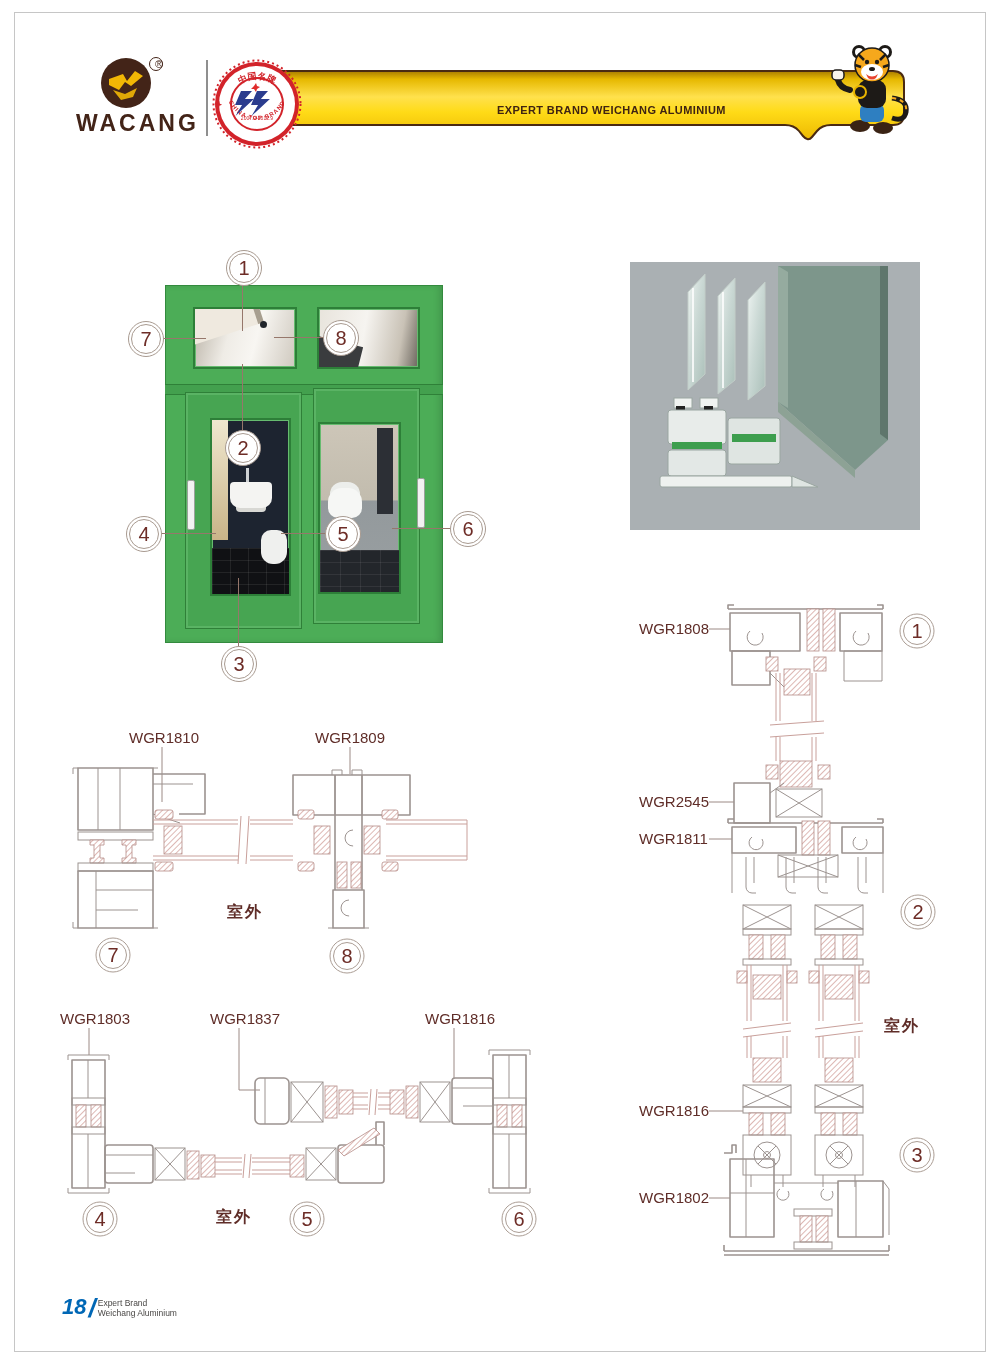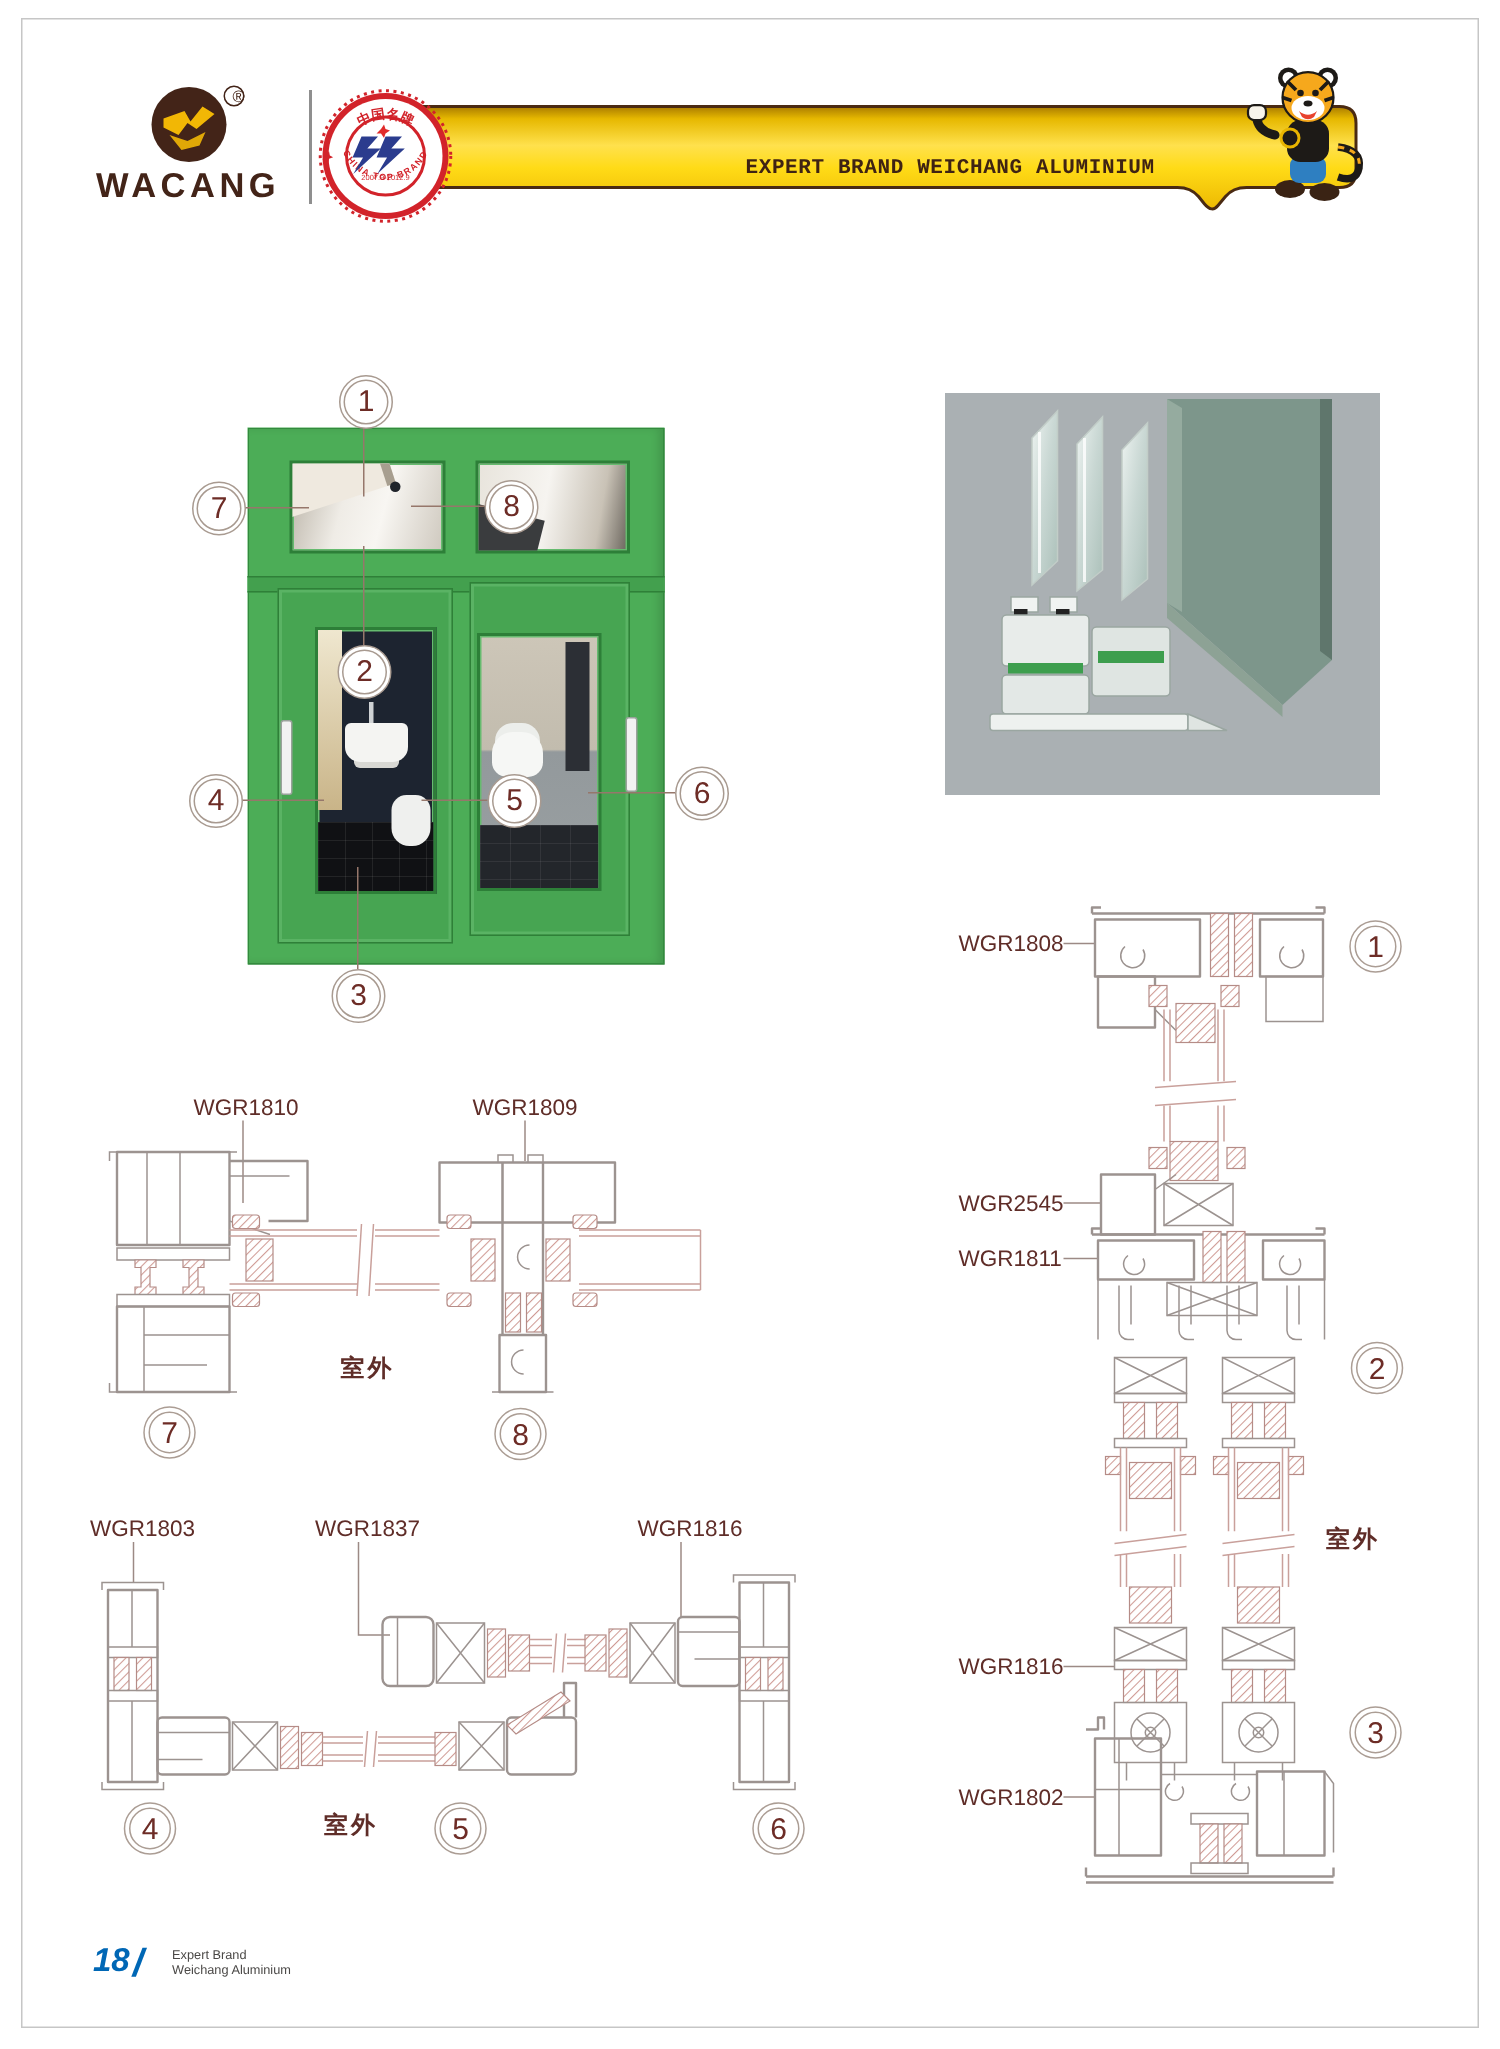--- a/index.html
+++ b/index.html
@@ -2,30 +2,30 @@
 <html><head>
 <meta charset="utf-8">
 <style>
   html,body{margin:0;padding:0;background:#ffffff;}
   .page{position:relative;width:1000px;height:1366px;background:#fff;overflow:hidden;
         font-family:"Liberation Sans",sans-serif;}
   .abs{position:absolute;}
   .page-frame{left:14px;top:12px;width:970px;height:1338px;border:1px solid #c6c6c6;}
 
   
-  .brand-word{left:64px;top:110px;width:135px;color:#432418;font-size:23px;font-weight:bold;
+  .brand-word{left:76px;top:110px;width:135px;color:#432418;font-size:23px;font-weight:bold;
               letter-spacing:3px;}
   .hdr-divider{left:206px;top:60px;width:2px;height:76px;background:#8f8f8f;}
   .banner-cn{left:311px;top:75px;color:#1a6ab0;font-weight:bold;font-size:16.5px;
              letter-spacing:7.5px;line-height:21px;white-space:nowrap;}
   .slogan-cn{left:497px;top:70px;color:#3f2313;font-weight:bold;font-size:27px;
              letter-spacing:2px;white-space:nowrap;}
   .slogan-cn .gap{display:inline-block;width:40px;}
-  .slogan-en{left:497px;top:104px;color:#3f2313;font-weight:bold;font-size:14px;
-             letter-spacing:.4px;white-space:nowrap;font-family:Liberation Mono, monospace;}
+  .slogan-en{left:497px;top:104px;color:#3f2313;font-weight:bold;font-size:11px;
+             letter-spacing:.4px;white-space:nowrap;}
 
   
   .doc-title{left:60px;top:170px;color:#4a2620;font-size:20px;font-weight:bold;letter-spacing:1px;}
 
   
   .win{left:165px;top:285px;width:278px;height:358px;background:#4cad57;
        box-shadow:inset 0 0 0 1px #338a3e, inset -4px 0 6px rgba(0,0,0,.12);}
   .win .midrail{left:0;top:99px;width:278px;height:9px;background:#43a04e;
                 border-top:1px solid #2f8038;border-bottom:1px solid #2f8038;}
   .glass{overflow:hidden;border:2px solid #2d7f38;box-shadow:inset 0 0 0 1px #66bb6f;}
@@ -80,21 +80,21 @@
   .pt{fill:none;stroke:#9c9390;stroke-width:1;}
   .gl{fill:none;stroke:#c9a09b;stroke-width:1;}
   .hz{fill:url(#hatchP);stroke:#b58c87;stroke-width:.8;}
   .ldr{stroke:#9c8a85;stroke-width:1;fill:none;}
   .ring{fill:#fff;stroke:#ab9d94;stroke-width:1;}
 
   
   .footer{left:62px;top:1296px;display:flex;align-items:flex-start;}
   .pageno{color:#0067b5;font-size:22px;font-weight:bold;font-style:italic;line-height:22px;}
   .pslash{color:#0067b5;font-size:26px;font-weight:bold;font-style:italic;line-height:24px;margin:0 2px;}
-  .fsmall{color:#4a4846;font-size:8.5px;line-height:10px;padding-top:2px;margin-left:17px;}
+  .fsmall{color:#4a4846;font-size:8.5px;line-height:10px;padding-top:2px;}
 </style>
 </head>
 <body>
 
 <div class="page">
   <div class="abs page-frame"></div>
 
   <svg width="0" height="0" style="position:absolute" aria-hidden="true">
     <defs>
       <pattern id="hatchP" width="4" height="4" patternUnits="userSpaceOnUse" patternTransform="rotate(45)">

